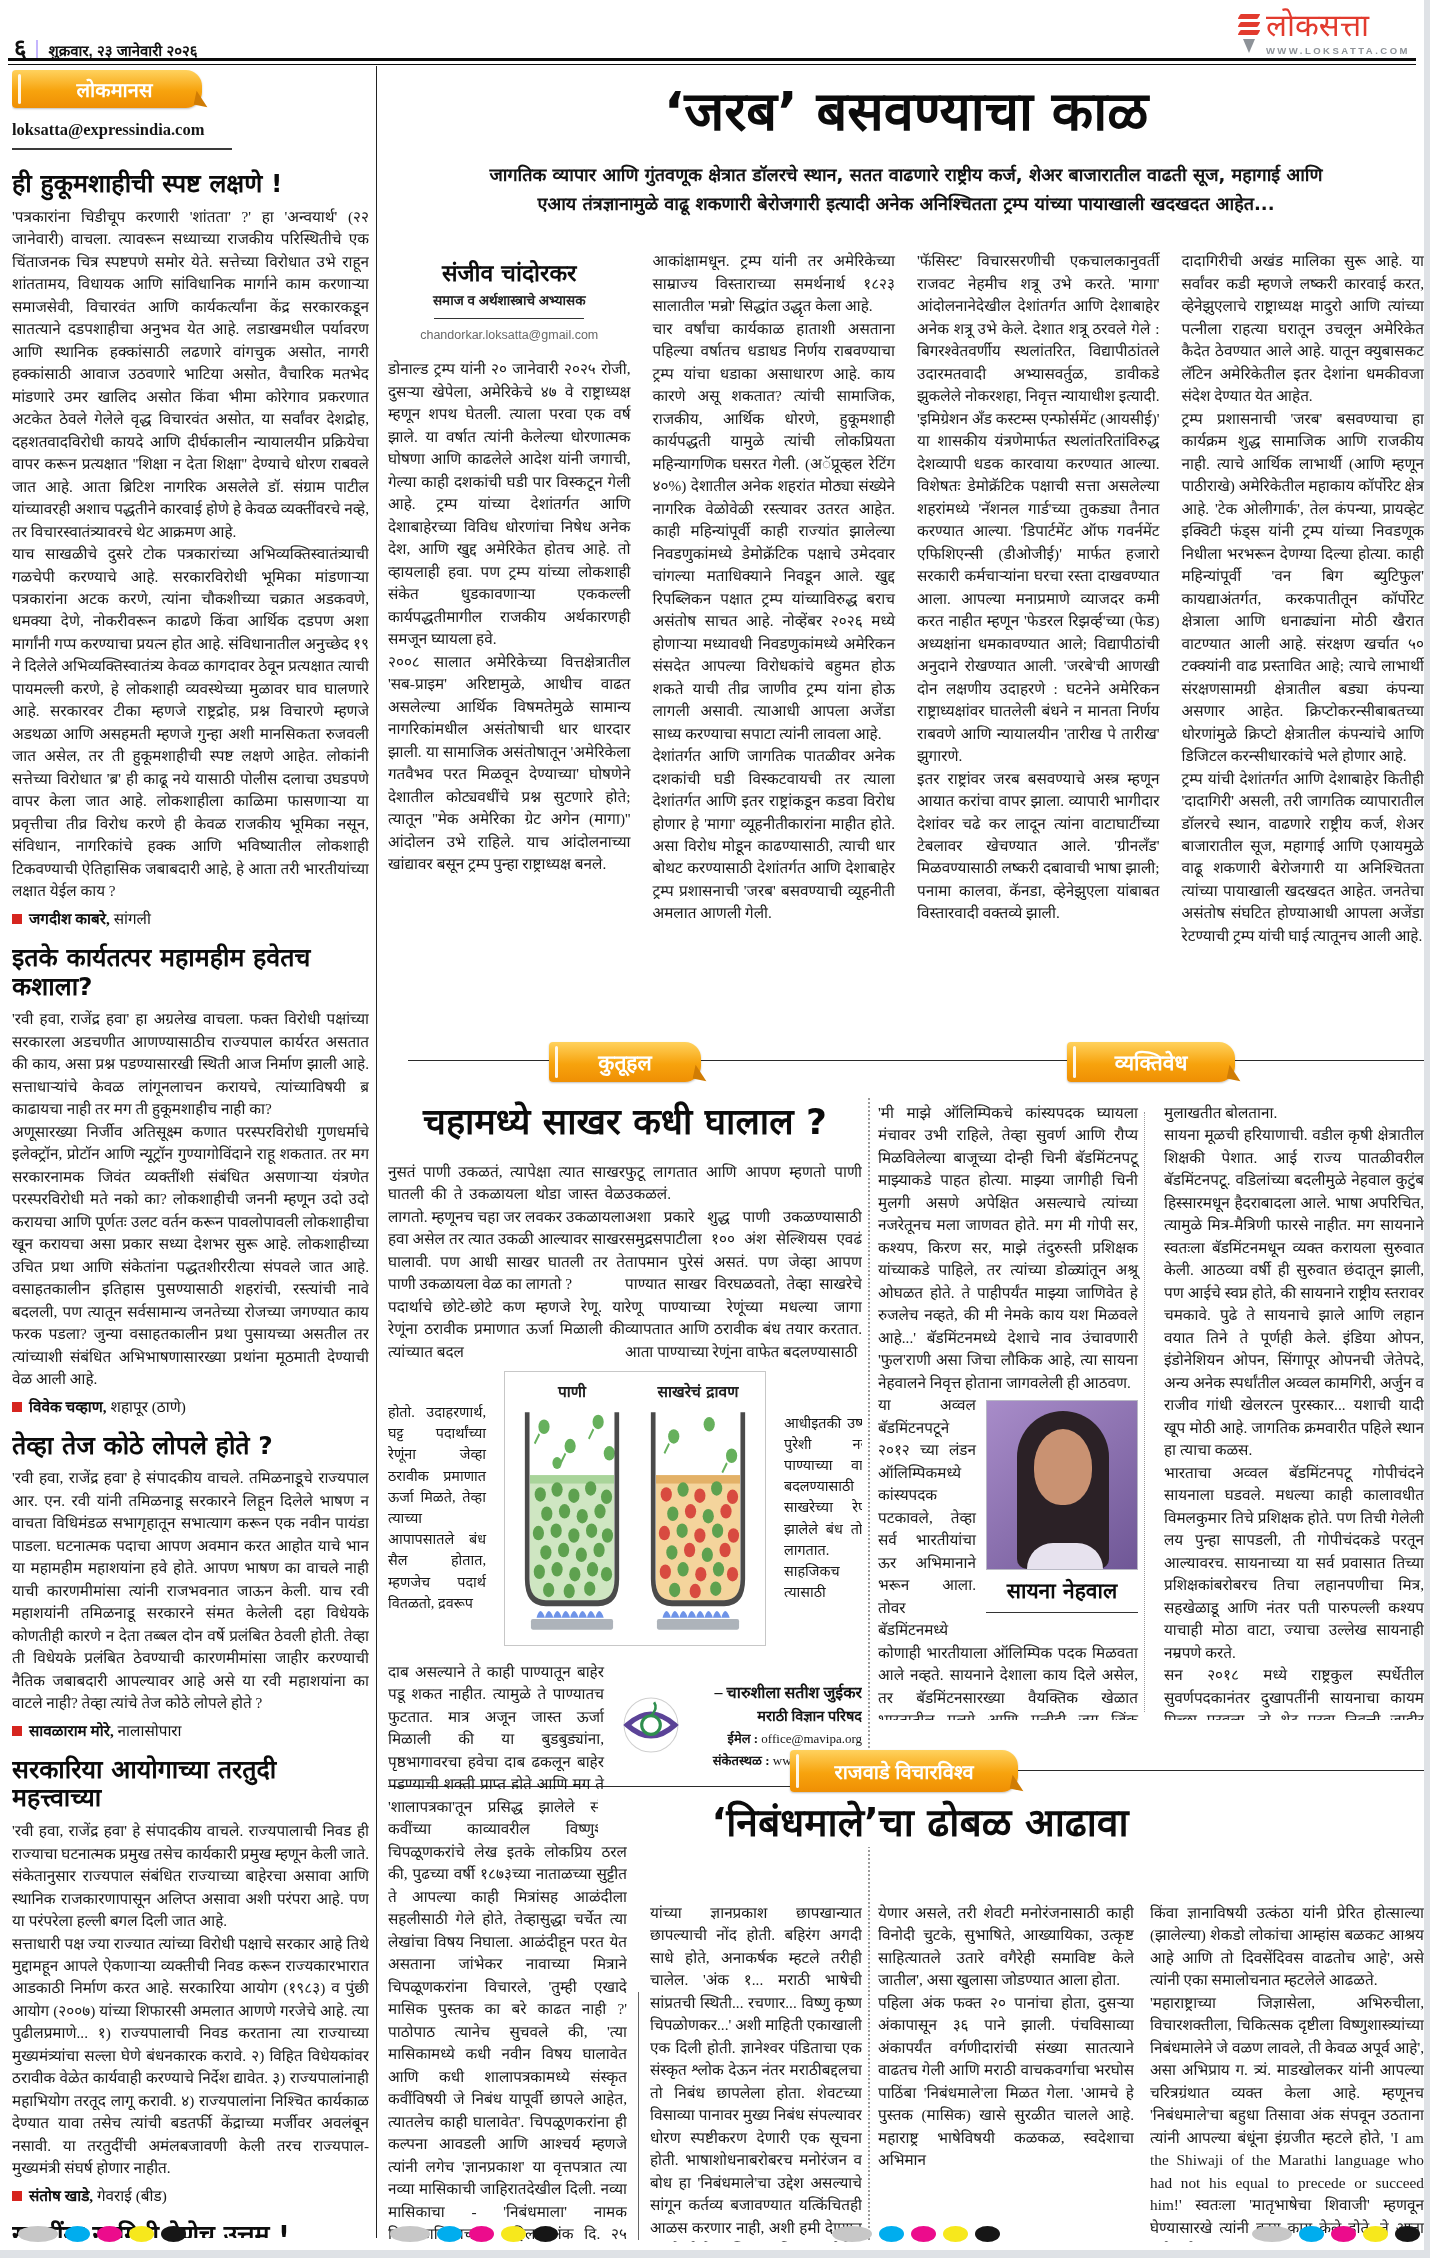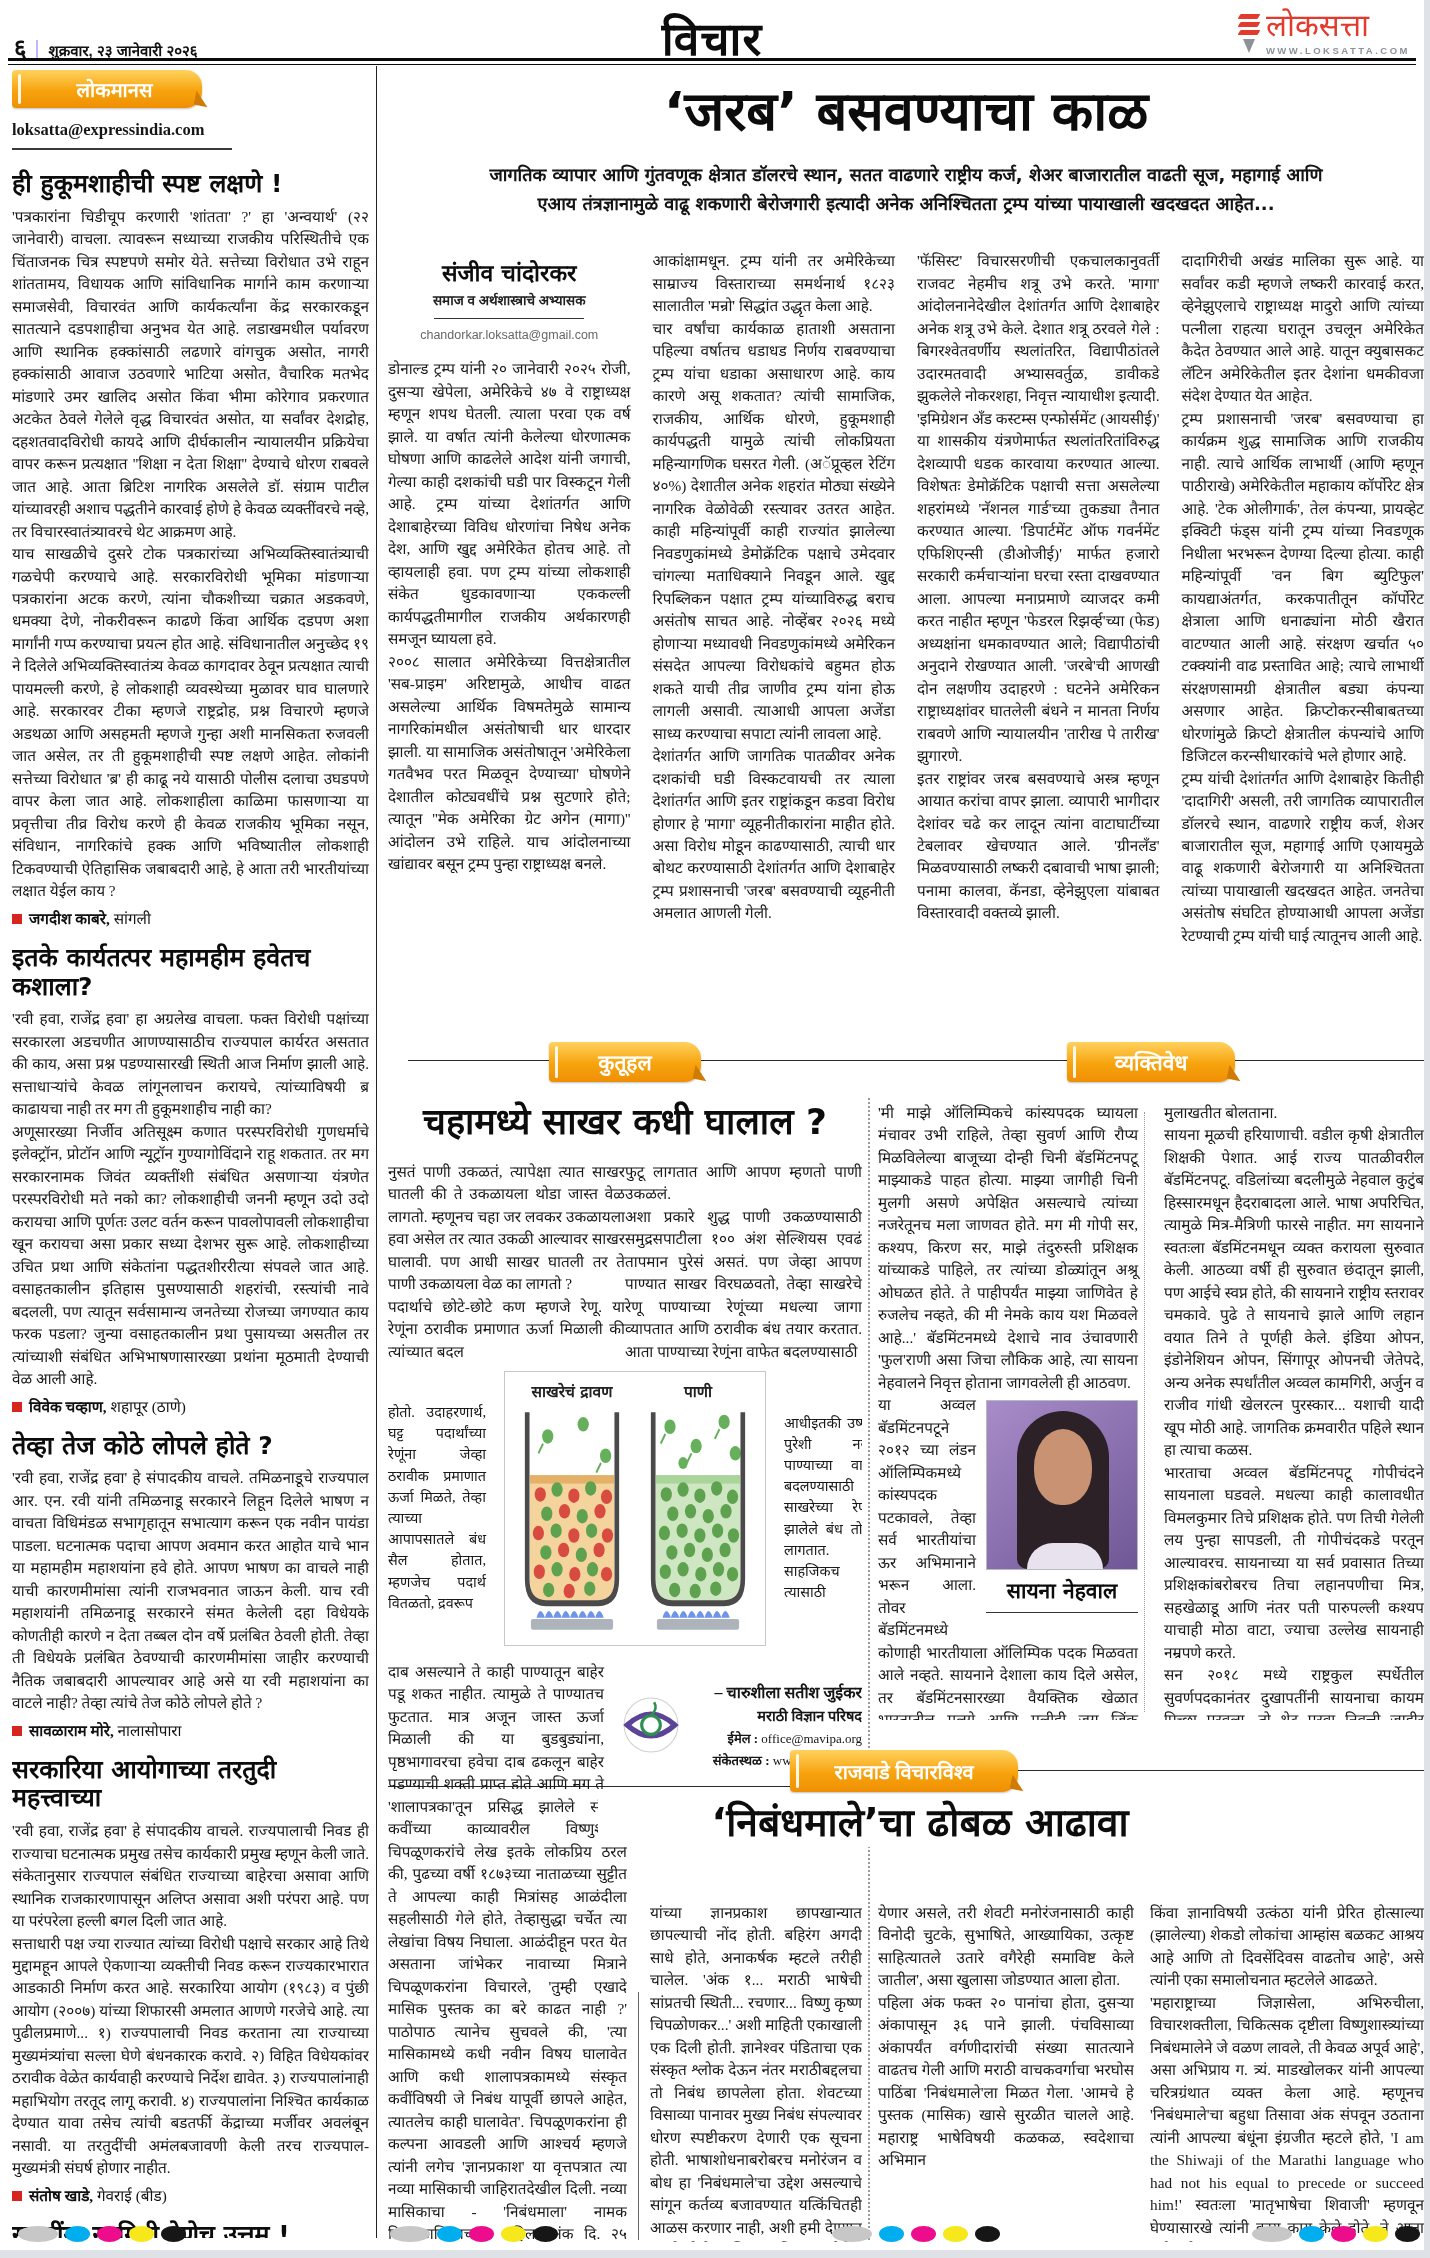--- a/index.html
+++ b/index.html
@@ -115,21 +115,20 @@
 </style>
 </head>
 <body>
 
 <div class="page">
 
   <div class="hdr-date">
     <span class="pn">६</span>
     <span class="dt">शुक्रवार, २३ जानेवारी २०२६</span>
   </div>
-  <div class="hdr-title hl">विचार</div>
   <div class="hdr-logo">
     <span class="lok-icon">
       <span class="bar"></span>
         <span class="bar"></span>
         <span class="bar"></span>
       <span class="nib"></span>
     </span>
     <span class="lok-text">
       <div class="nm">लोकसत्ता</div>
       <div class="ws">WWW.LOKSATTA.COM</div>
@@ -208,64 +207,20 @@
     <div class="headline hl">चहामध्ये साखर कधी घालाल ?</div>
     <div class="row1">
       <div class="c bt">नुसतं पाणी उकळतं, त्यापेक्षा त्यात साखर घातली की ते उकळायला थोडा जास्त वेळ लागतो. म्हणूनच चहा जर लवकर उकळायला हवा असेल तर त्यात उकळी आल्यावर साखर घालावी. पण आधी साखर घातली तर ते पाणी उकळायला वेळ का लागतो ?
 पदार्थाचे छोटे-छोटे कण म्हणजे रेणू. या रेणूंना ठरावीक प्रमाणात ऊर्जा मिळाली की त्यांच्यात बदल</div>
       <div class="c bt">फुटू लागतात आणि आपण म्हणतो पाणी उकळलं.
 अशा प्रकारे शुद्ध पाणी उकळण्यासाठी समुद्रसपाटीला १०० अंश सेल्शियस एवढं तापमान पुरेसं असतं. पण जेव्हा आपण पाण्यात साखर विरघळवतो, तेव्हा साखरेचे रेणू पाण्याच्या रेणूंच्या मधल्या जागा व्यापतात आणि ठरावीक बंध तयार करतात. आता पाण्याच्या रेणूंना वाफेत बदलण्यासाठी</div>
     </div>
     <div class="row2">
       <div class="nar bt">होतो. उदाहरणार्थ, घट्ट पदार्थांच्या रेणूंना जेव्हा ठरावीक प्रमाणात ऊर्जा मिळते, तेव्हा त्याच्या आपापसातले बंध सैल होतात, म्हणजेच पदार्थ वितळतो, द्रवरूप</div>
       <div class="illus">
-        <div class="fig">
-          <div class="lbl">साखरेचं द्रावण</div>
-          <svg width="112" height="232" viewBox="0 0 120 192" preserveAspectRatio="none">
-            <g fill="#66b05c">
-              <circle cx="34" cy="26" r="6"></circle>
-                <circle cx="72" cy="16" r="6"></circle>
-                <circle cx="96" cy="42" r="6"></circle>
-              <path d="M29,32 l-5,8 M91,48 l-5,8" stroke="#66b05c" stroke-width="2" fill="none"></path>
-            </g>
-            <path d="M15,62 h90 v84 q0,16 -16,16 h-58 q-16,0 -16,-16 z" fill="#f4d49c"></path>
-            <rect x="15" y="58" width="90" height="7" fill="#e3b167"></rect>
-            <g>
-              <circle cx="26" cy="74" r="6" fill="#d84b40"></circle>
-                <circle cx="44" cy="70" r="6" fill="#5ea14f"></circle>
-                <circle cx="62" cy="75" r="6" fill="#d84b40"></circle>
-                <circle cx="80" cy="69" r="6" fill="#5ea14f"></circle>
-                <circle cx="97" cy="76" r="6" fill="#d84b40"></circle>
-              <circle cx="33" cy="90" r="6" fill="#5ea14f"></circle>
-                <circle cx="52" cy="88" r="6" fill="#d84b40"></circle>
-                <circle cx="71" cy="92" r="6" fill="#5ea14f"></circle>
-                <circle cx="90" cy="88" r="6" fill="#d84b40"></circle>
-              <circle cx="24" cy="106" r="6" fill="#d84b40"></circle>
-                <circle cx="43" cy="104" r="6" fill="#5ea14f"></circle>
-                <circle cx="62" cy="108" r="6" fill="#d84b40"></circle>
-                <circle cx="81" cy="104" r="6" fill="#5ea14f"></circle>
-                <circle cx="98" cy="108" r="6" fill="#d84b40"></circle>
-              <circle cx="32" cy="122" r="6" fill="#5ea14f"></circle>
-                <circle cx="51" cy="120" r="6" fill="#d84b40"></circle>
-                <circle cx="70" cy="124" r="6" fill="#5ea14f"></circle>
-                <circle cx="89" cy="120" r="6" fill="#d84b40"></circle>
-              <circle cx="25" cy="138" r="6" fill="#d84b40"></circle>
-                <circle cx="44" cy="136" r="6" fill="#5ea14f"></circle>
-                <circle cx="63" cy="140" r="6" fill="#d84b40"></circle>
-                <circle cx="82" cy="136" r="6" fill="#5ea14f"></circle>
-                <circle cx="97" cy="140" r="6" fill="#d84b40"></circle>
-              <circle cx="35" cy="153" r="6" fill="#5ea14f"></circle>
-                <circle cx="57" cy="154" r="6" fill="#d84b40"></circle>
-                <circle cx="79" cy="152" r="6" fill="#5ea14f"></circle>
-            </g>
-            <path d="M12,6 V144 q0,20 20,20 h56 q20,0 20,-20 V6" fill="none" stroke="#4a4a4a" stroke-width="5"></path>
-            <path d="M22,176 q4,-11 9,0 q4,-11 9,0 q4,-11 9,0 q4,-11 9,0 q4,-11 9,0 q4,-11 9,0 q4,-11 9,0 q4,-11 9,0 z" fill="#6f94e8"></path>
-            <rect x="16" y="177" width="88" height="9" rx="2" fill="#adb3ba"></rect>
-          </svg>
-        </div>
         <div class="fig">
           <div class="lbl">पाणी</div>
           <svg width="112" height="232" viewBox="0 0 120 192" preserveAspectRatio="none">
             <g fill="#66b05c">
               <circle cx="30" cy="18" r="6"></circle>
                 <circle cx="58" cy="34" r="6"></circle>
                 <circle cx="88" cy="14" r="6"></circle>
                 <circle cx="100" cy="40" r="6"></circle>
                 <circle cx="44" cy="48" r="5"></circle>
               <path d="M25,24 l-5,8 M53,40 l-5,8 M83,20 l-5,8" stroke="#66b05c" stroke-width="2" fill="none"></path>
@@ -298,20 +253,64 @@
                 <circle cx="97" cy="140" r="6"></circle>
               <circle cx="35" cy="153" r="6"></circle>
                 <circle cx="57" cy="154" r="6"></circle>
                 <circle cx="79" cy="152" r="6"></circle>
             </g>
             <path d="M12,6 V144 q0,20 20,20 h56 q20,0 20,-20 V6" fill="none" stroke="#4a4a4a" stroke-width="5"></path>
             <path d="M22,176 q4,-11 9,0 q4,-11 9,0 q4,-11 9,0 q4,-11 9,0 q4,-11 9,0 q4,-11 9,0 q4,-11 9,0 q4,-11 9,0 z" fill="#6f94e8"></path>
             <rect x="16" y="177" width="88" height="9" rx="2" fill="#adb3ba"></rect>
           </svg>
         </div>
+        <div class="fig">
+          <div class="lbl">साखरेचं द्रावण</div>
+          <svg width="112" height="232" viewBox="0 0 120 192" preserveAspectRatio="none">
+            <g fill="#66b05c">
+              <circle cx="34" cy="26" r="6"></circle>
+                <circle cx="72" cy="16" r="6"></circle>
+                <circle cx="96" cy="42" r="6"></circle>
+              <path d="M29,32 l-5,8 M91,48 l-5,8" stroke="#66b05c" stroke-width="2" fill="none"></path>
+            </g>
+            <path d="M15,62 h90 v84 q0,16 -16,16 h-58 q-16,0 -16,-16 z" fill="#f4d49c"></path>
+            <rect x="15" y="58" width="90" height="7" fill="#e3b167"></rect>
+            <g>
+              <circle cx="26" cy="74" r="6" fill="#d84b40"></circle>
+                <circle cx="44" cy="70" r="6" fill="#5ea14f"></circle>
+                <circle cx="62" cy="75" r="6" fill="#d84b40"></circle>
+                <circle cx="80" cy="69" r="6" fill="#5ea14f"></circle>
+                <circle cx="97" cy="76" r="6" fill="#d84b40"></circle>
+              <circle cx="33" cy="90" r="6" fill="#5ea14f"></circle>
+                <circle cx="52" cy="88" r="6" fill="#d84b40"></circle>
+                <circle cx="71" cy="92" r="6" fill="#5ea14f"></circle>
+                <circle cx="90" cy="88" r="6" fill="#d84b40"></circle>
+              <circle cx="24" cy="106" r="6" fill="#d84b40"></circle>
+                <circle cx="43" cy="104" r="6" fill="#5ea14f"></circle>
+                <circle cx="62" cy="108" r="6" fill="#d84b40"></circle>
+                <circle cx="81" cy="104" r="6" fill="#5ea14f"></circle>
+                <circle cx="98" cy="108" r="6" fill="#d84b40"></circle>
+              <circle cx="32" cy="122" r="6" fill="#5ea14f"></circle>
+                <circle cx="51" cy="120" r="6" fill="#d84b40"></circle>
+                <circle cx="70" cy="124" r="6" fill="#5ea14f"></circle>
+                <circle cx="89" cy="120" r="6" fill="#d84b40"></circle>
+              <circle cx="25" cy="138" r="6" fill="#d84b40"></circle>
+                <circle cx="44" cy="136" r="6" fill="#5ea14f"></circle>
+                <circle cx="63" cy="140" r="6" fill="#d84b40"></circle>
+                <circle cx="82" cy="136" r="6" fill="#5ea14f"></circle>
+                <circle cx="97" cy="140" r="6" fill="#d84b40"></circle>
+              <circle cx="35" cy="153" r="6" fill="#5ea14f"></circle>
+                <circle cx="57" cy="154" r="6" fill="#d84b40"></circle>
+                <circle cx="79" cy="152" r="6" fill="#5ea14f"></circle>
+            </g>
+            <path d="M12,6 V144 q0,20 20,20 h56 q20,0 20,-20 V6" fill="none" stroke="#4a4a4a" stroke-width="5"></path>
+            <path d="M22,176 q4,-11 9,0 q4,-11 9,0 q4,-11 9,0 q4,-11 9,0 q4,-11 9,0 q4,-11 9,0 q4,-11 9,0 q4,-11 9,0 z" fill="#6f94e8"></path>
+            <rect x="16" y="177" width="88" height="9" rx="2" fill="#adb3ba"></rect>
+          </svg>
+        </div>
       </div>
       <div class="nar bt">आधीइतकी उष्णता पुरेशी नसते. पाण्याच्या वाफेत बदलण्यासाठी साखरेच्या रेणूंशी झालेले बंध तोडावे लागतात. साहजिकच त्यासाठी</div>
     </div>
     <div class="row3">
       <div class="c bt">दाब असल्याने ते काही पाण्यातून बाहेर पडू शकत नाहीत. त्यामुळे ते पाण्यातच फुटतात. मात्र अजून जास्त ऊर्जा मिळाली की या बुडबुड्यांना, पृष्ठभागावरचा हवेचा दाब ढकलून बाहेर पडण्याची शक्ती प्राप्त होते आणि मग ते पृष्ठभागावर येऊन</div>
       <div class="credit">
         <svg width="58" height="58" viewBox="0 0 56 56">
           <circle cx="28" cy="28" r="26" fill="#ffffff" stroke="#cfcfcf" stroke-width="1"></circle>
           <path d="M5,28 Q28,7 51,28 Q28,49 5,28 Z" fill="none" stroke="#5b4397" stroke-width="5"></path>
           <circle cx="28" cy="28" r="9" fill="none" stroke="#2f8f4e" stroke-width="3"></circle>

